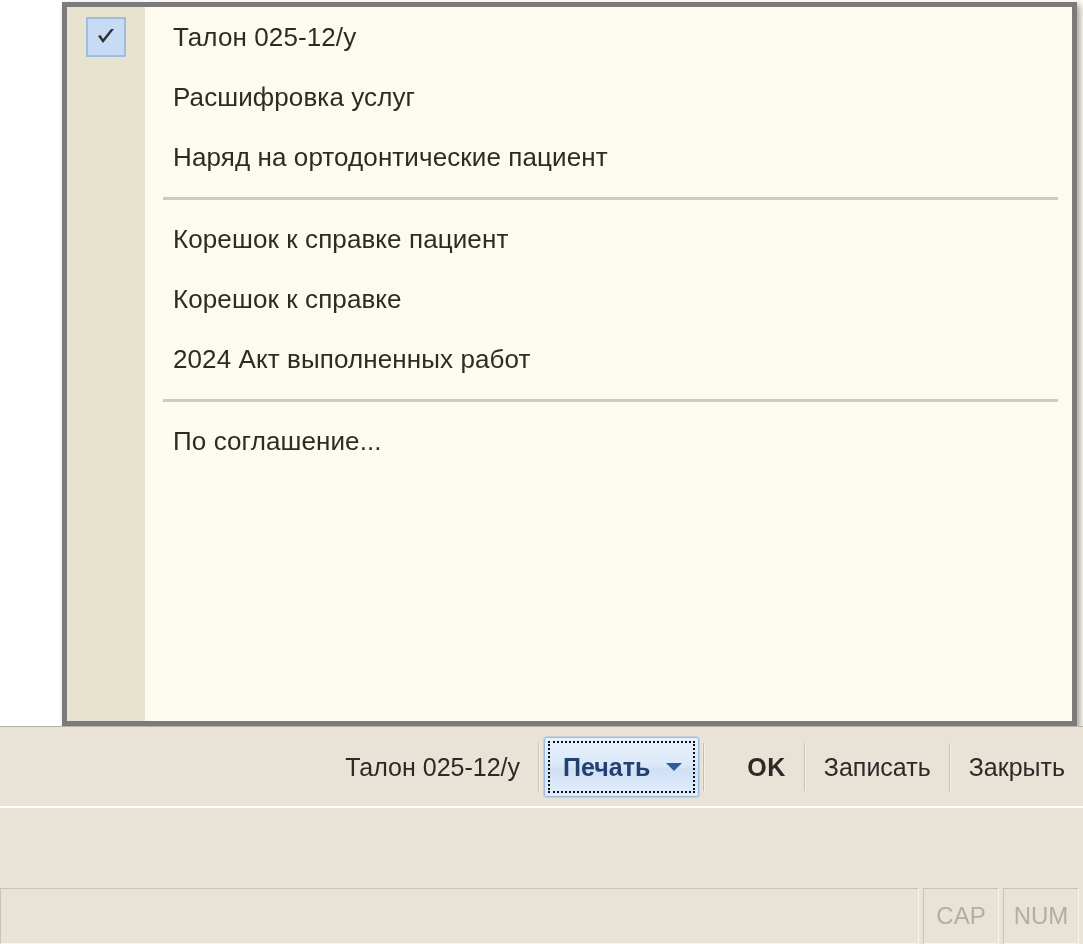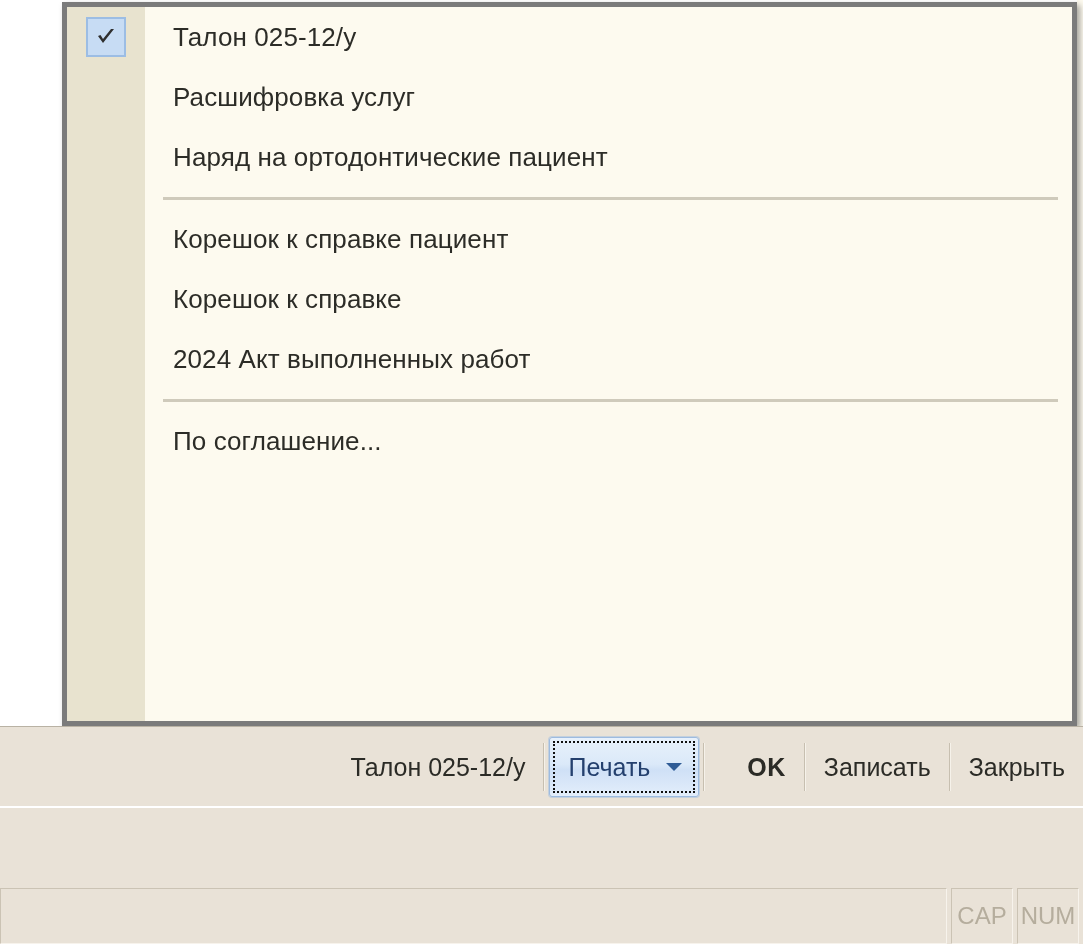--- a/index.html
+++ b/index.html
@@ -88,20 +88,21 @@
     height: 60px;
     display: flex;
     align-items: center;
     padding: 0 16px 0 18px;
     margin: 0 4px;
     box-sizing: border-box;
     background: linear-gradient(to bottom, #e8f1fb 0%, #dbe9f9 45%, #cfe0f6 55%, #e3eefb 100%);
     border: 1px solid #9dbbe0;
     border-radius: 3px;
     box-shadow: 0 0 0 1px rgba(160,190,225,0.5);
+    font-weight: bold;
   }
   .tb-print .focus-ring {
     position: absolute;
     left: 3px; top: 3px; right: 3px; bottom: 3px;
     border: 2px dotted #111111;
     pointer-events: none;
   }
   .tb-print .print-label {
     font-size: 25px;
     color: #24406e;
@@ -144,21 +145,21 @@
     background: #e9e2d7;
     display: flex;
     align-items: center;
     justify-content: center;
     box-sizing: border-box;
     font-size: 24px;
     color: #b5ad9d;
     margin-right: 4px;
   }
   .sb-cell.grow { flex: 1 1 auto; }
-  .sb-cell.fixed { width: 62px; }
+  .sb-cell.fixed { width: 76px; }
 
   
   .menu {
     position: absolute;
     left: 62px;
     top: 2px;
     width: 1015px;
     height: 724px;
     box-sizing: border-box;
     background: #fdfaef;

